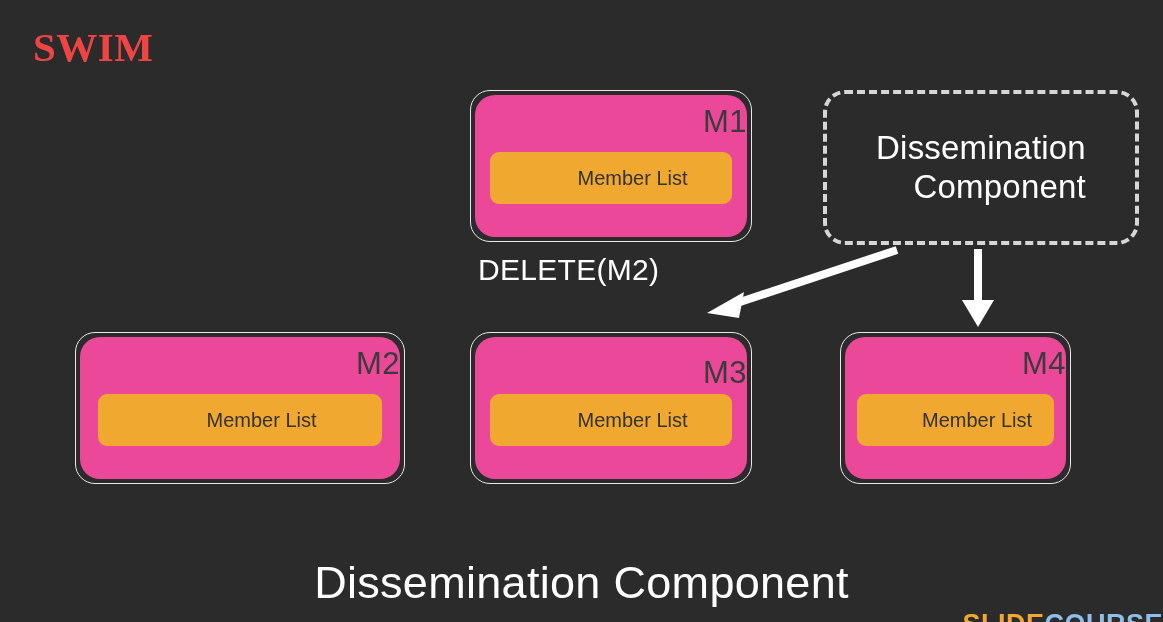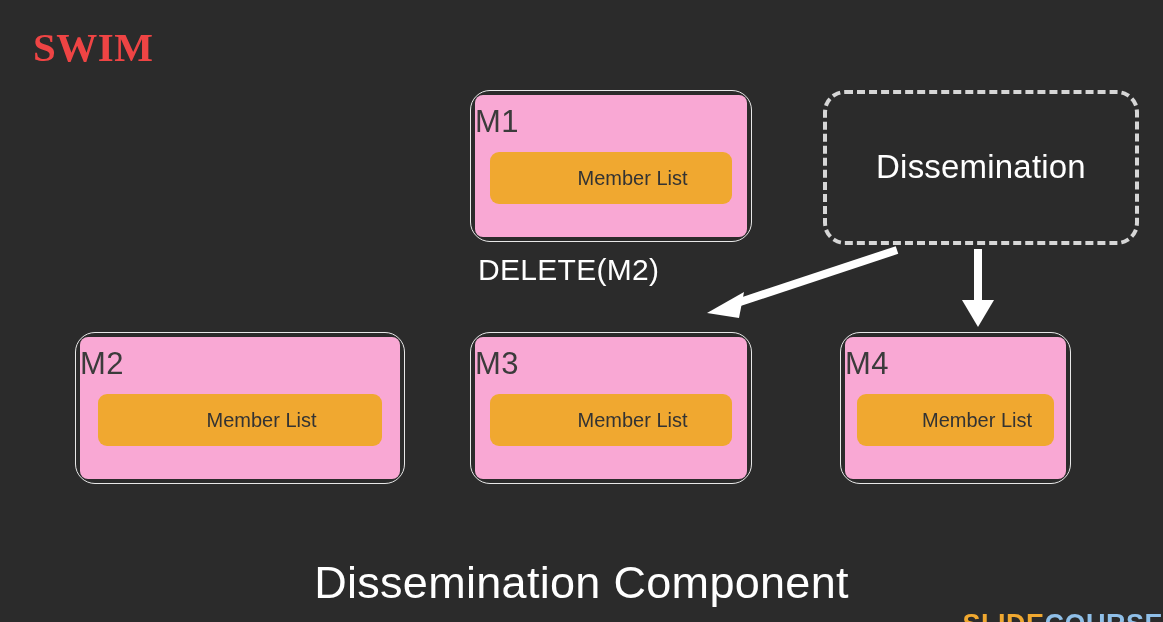--- a/index.html
+++ b/index.html
@@ -38,26 +38,26 @@
     box-sizing: border-box;
     border: 1.5px solid #e8e8e8;
     border-radius: 20px;
     background: #2b2b2b;
     padding: 4px;
   }
   .node-inner {
     width: 100%;
     height: 100%;
     box-sizing: border-box;
-    background: #f9a8d4;
-    border-radius: 8px;
+    background: #ec4899;
+    border-radius: 20px;
     position: relative;
     display: flex;
     flex-direction: column;
-    align-items: flex-start;
+    align-items: flex-end;
   }
   .node-label {
     color: #3b3b3b;
     font-size: 31px;
     font-weight: 400;
     line-height: 1;
     letter-spacing: 0.5px;
     text-align: center;
   }
   .member-list {
@@ -78,21 +78,21 @@
   
   #node-m1 { left: 470px; top: 90px;  width: 282px; height: 152px; }
   #node-m1 .node-label   { margin-top: 11px; }
   #node-m1 .member-list  { top: 57px; height: 52px; }
 
   #node-m2 { left: 75px;  top: 332px; width: 330px; height: 152px; }
   #node-m2 .node-label   { margin-top: 11px; }
   #node-m2 .member-list  { top: 57px; height: 52px; }
 
   #node-m3 { left: 470px; top: 332px; width: 282px; height: 152px; }
-  #node-m3 .node-label   { margin-top: 11px; }
+  #node-m3 .node-label   { margin-top: 20px; }
   #node-m3 .member-list  { top: 57px; height: 52px; }
 
   #node-m4 { left: 840px; top: 332px; width: 231px; height: 152px; }
   #node-m4 .node-label   { margin-top: 11px; }
   #node-m4 .member-list  { top: 57px; height: 52px; }
 
   
   #dissemination-box {
     position: absolute;
     left: 823px;
@@ -208,20 +208,21 @@
   <div class="node" id="node-m4">
     <div class="node-inner">
       <div class="node-label">M4</div>
       <div class="member-list">Member List</div>
     </div>
   </div>
 
   <div id="dissemination-box">
     <div class="dc-text">
       <span>Dissemination</span><br>
+      <span>Component</span>
     </div>
   </div>
 
   <div id="delete-label">DELETE(M2)</div>
 
   <div id="bottom-caption">Dissemination Component</div>
 
   <div id="footer-clip">
     <span class="fc-a">SLIDE</span><span class="fc-b">COURSE</span>
   </div>

